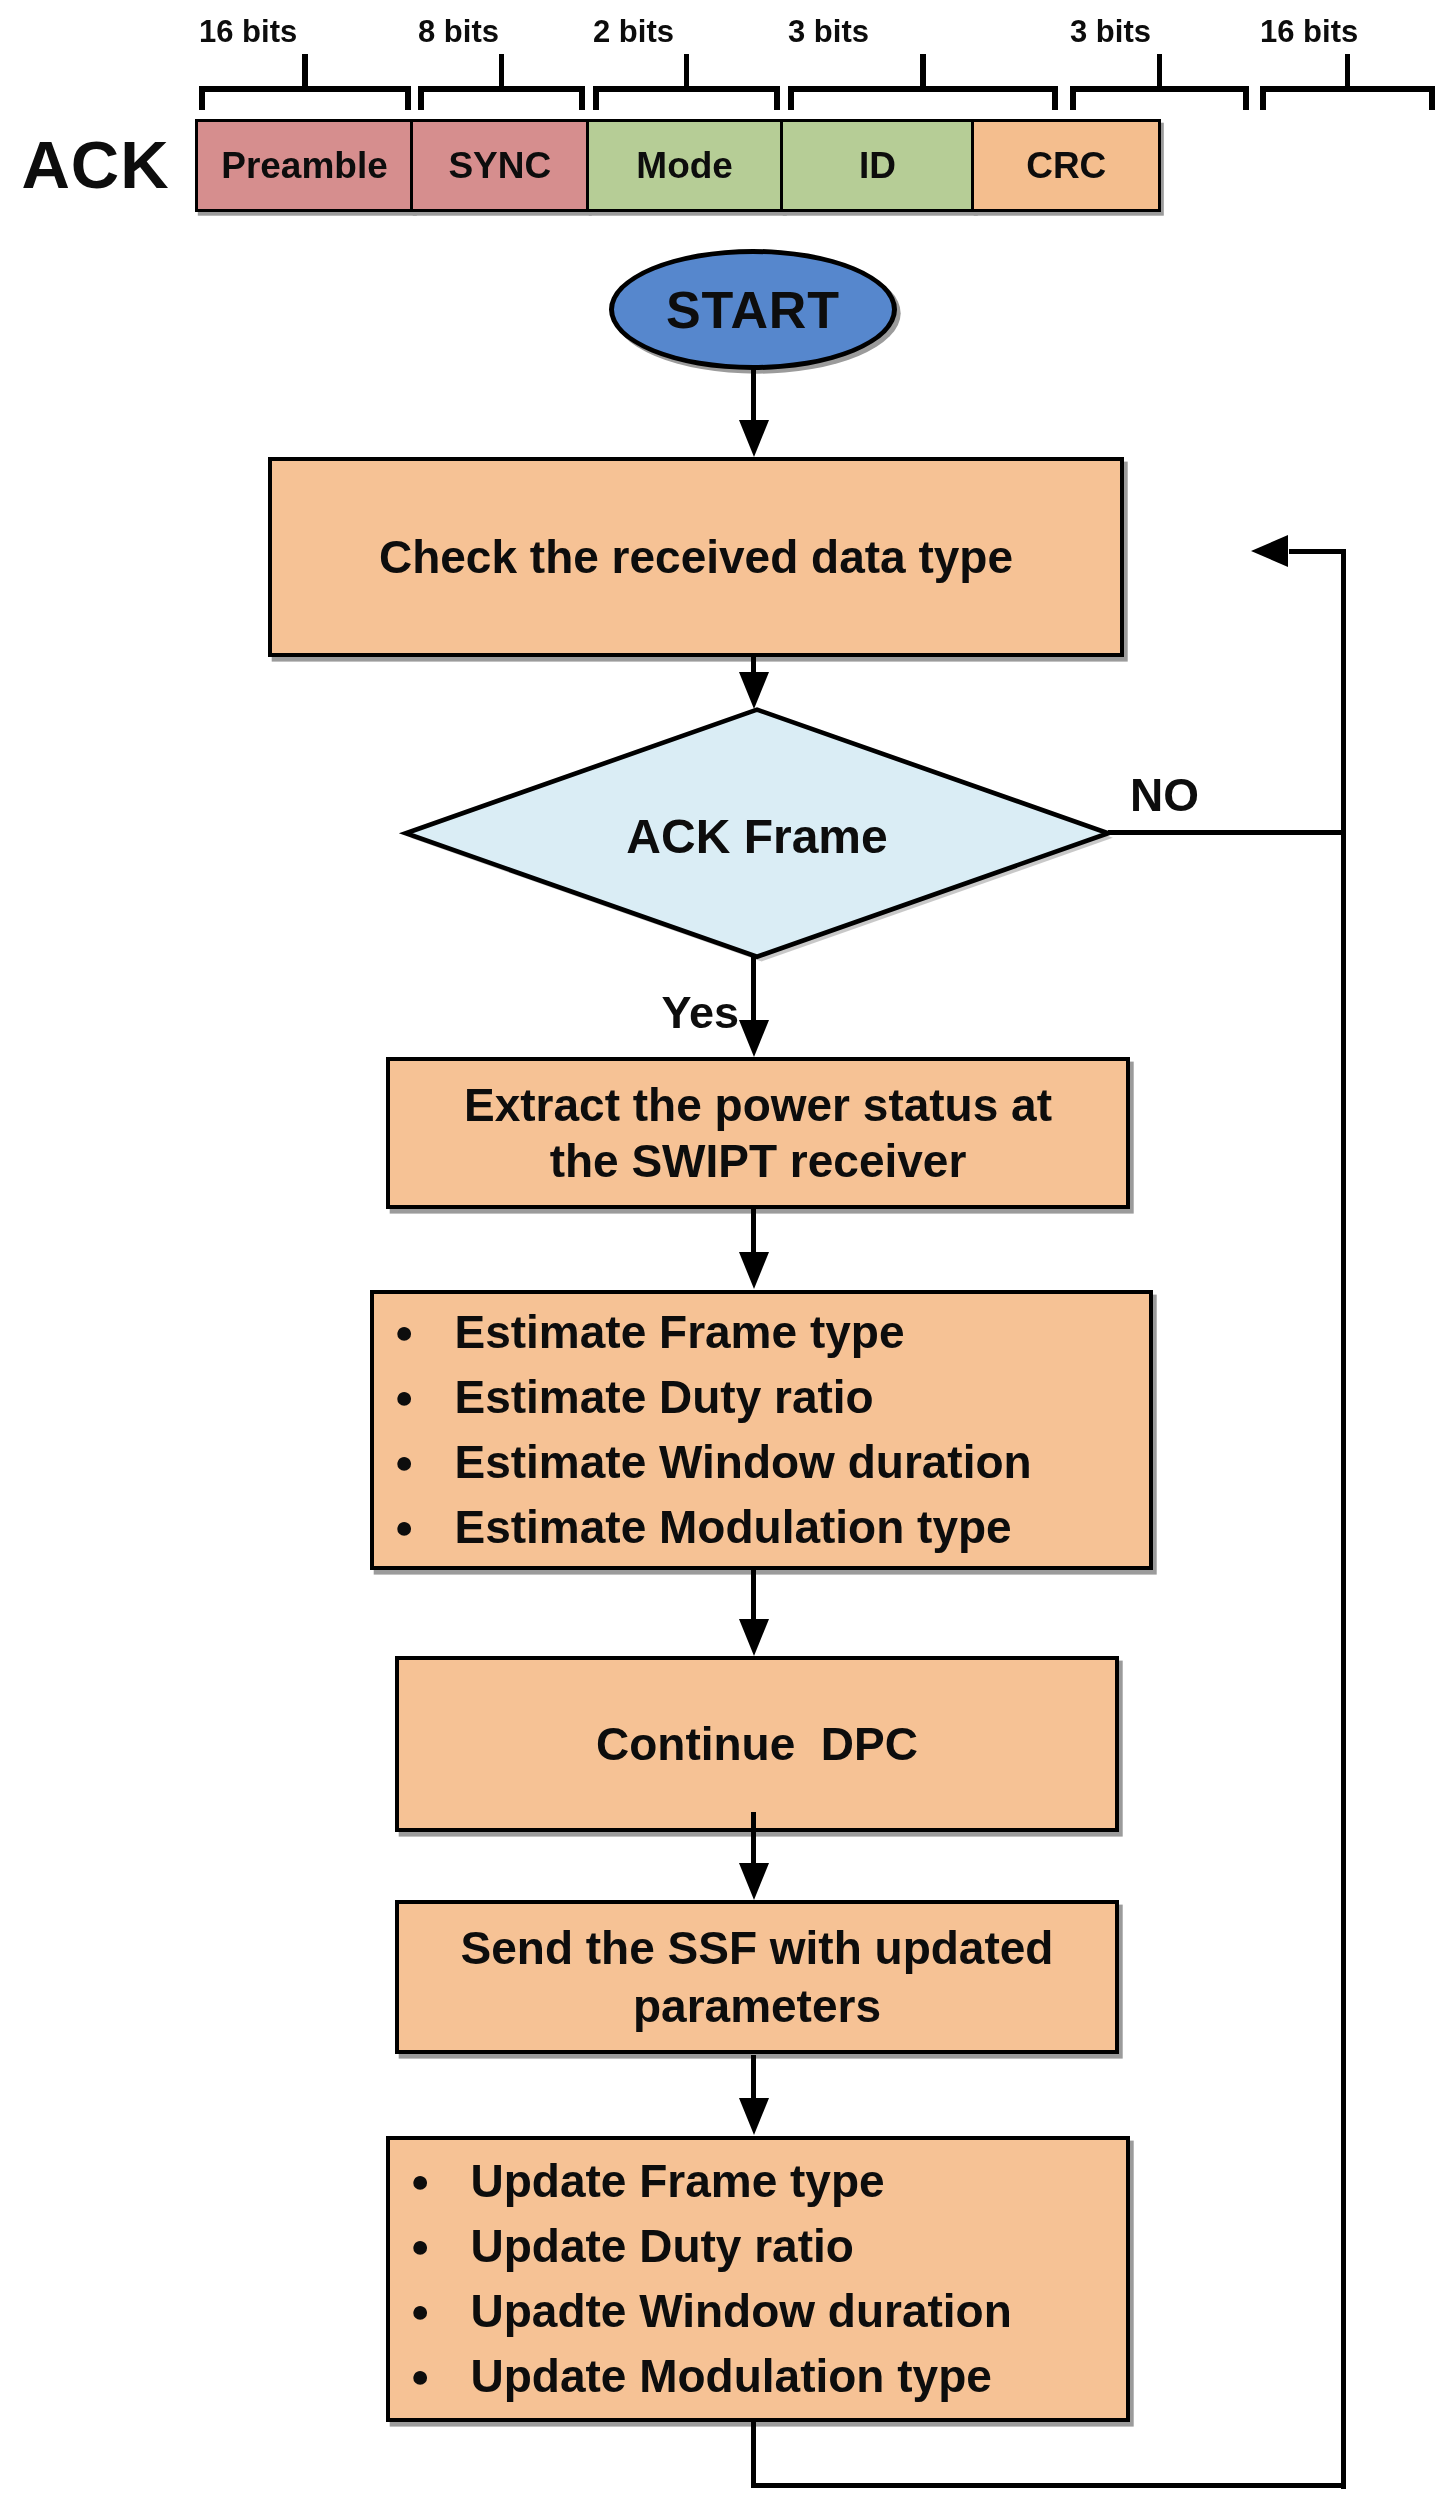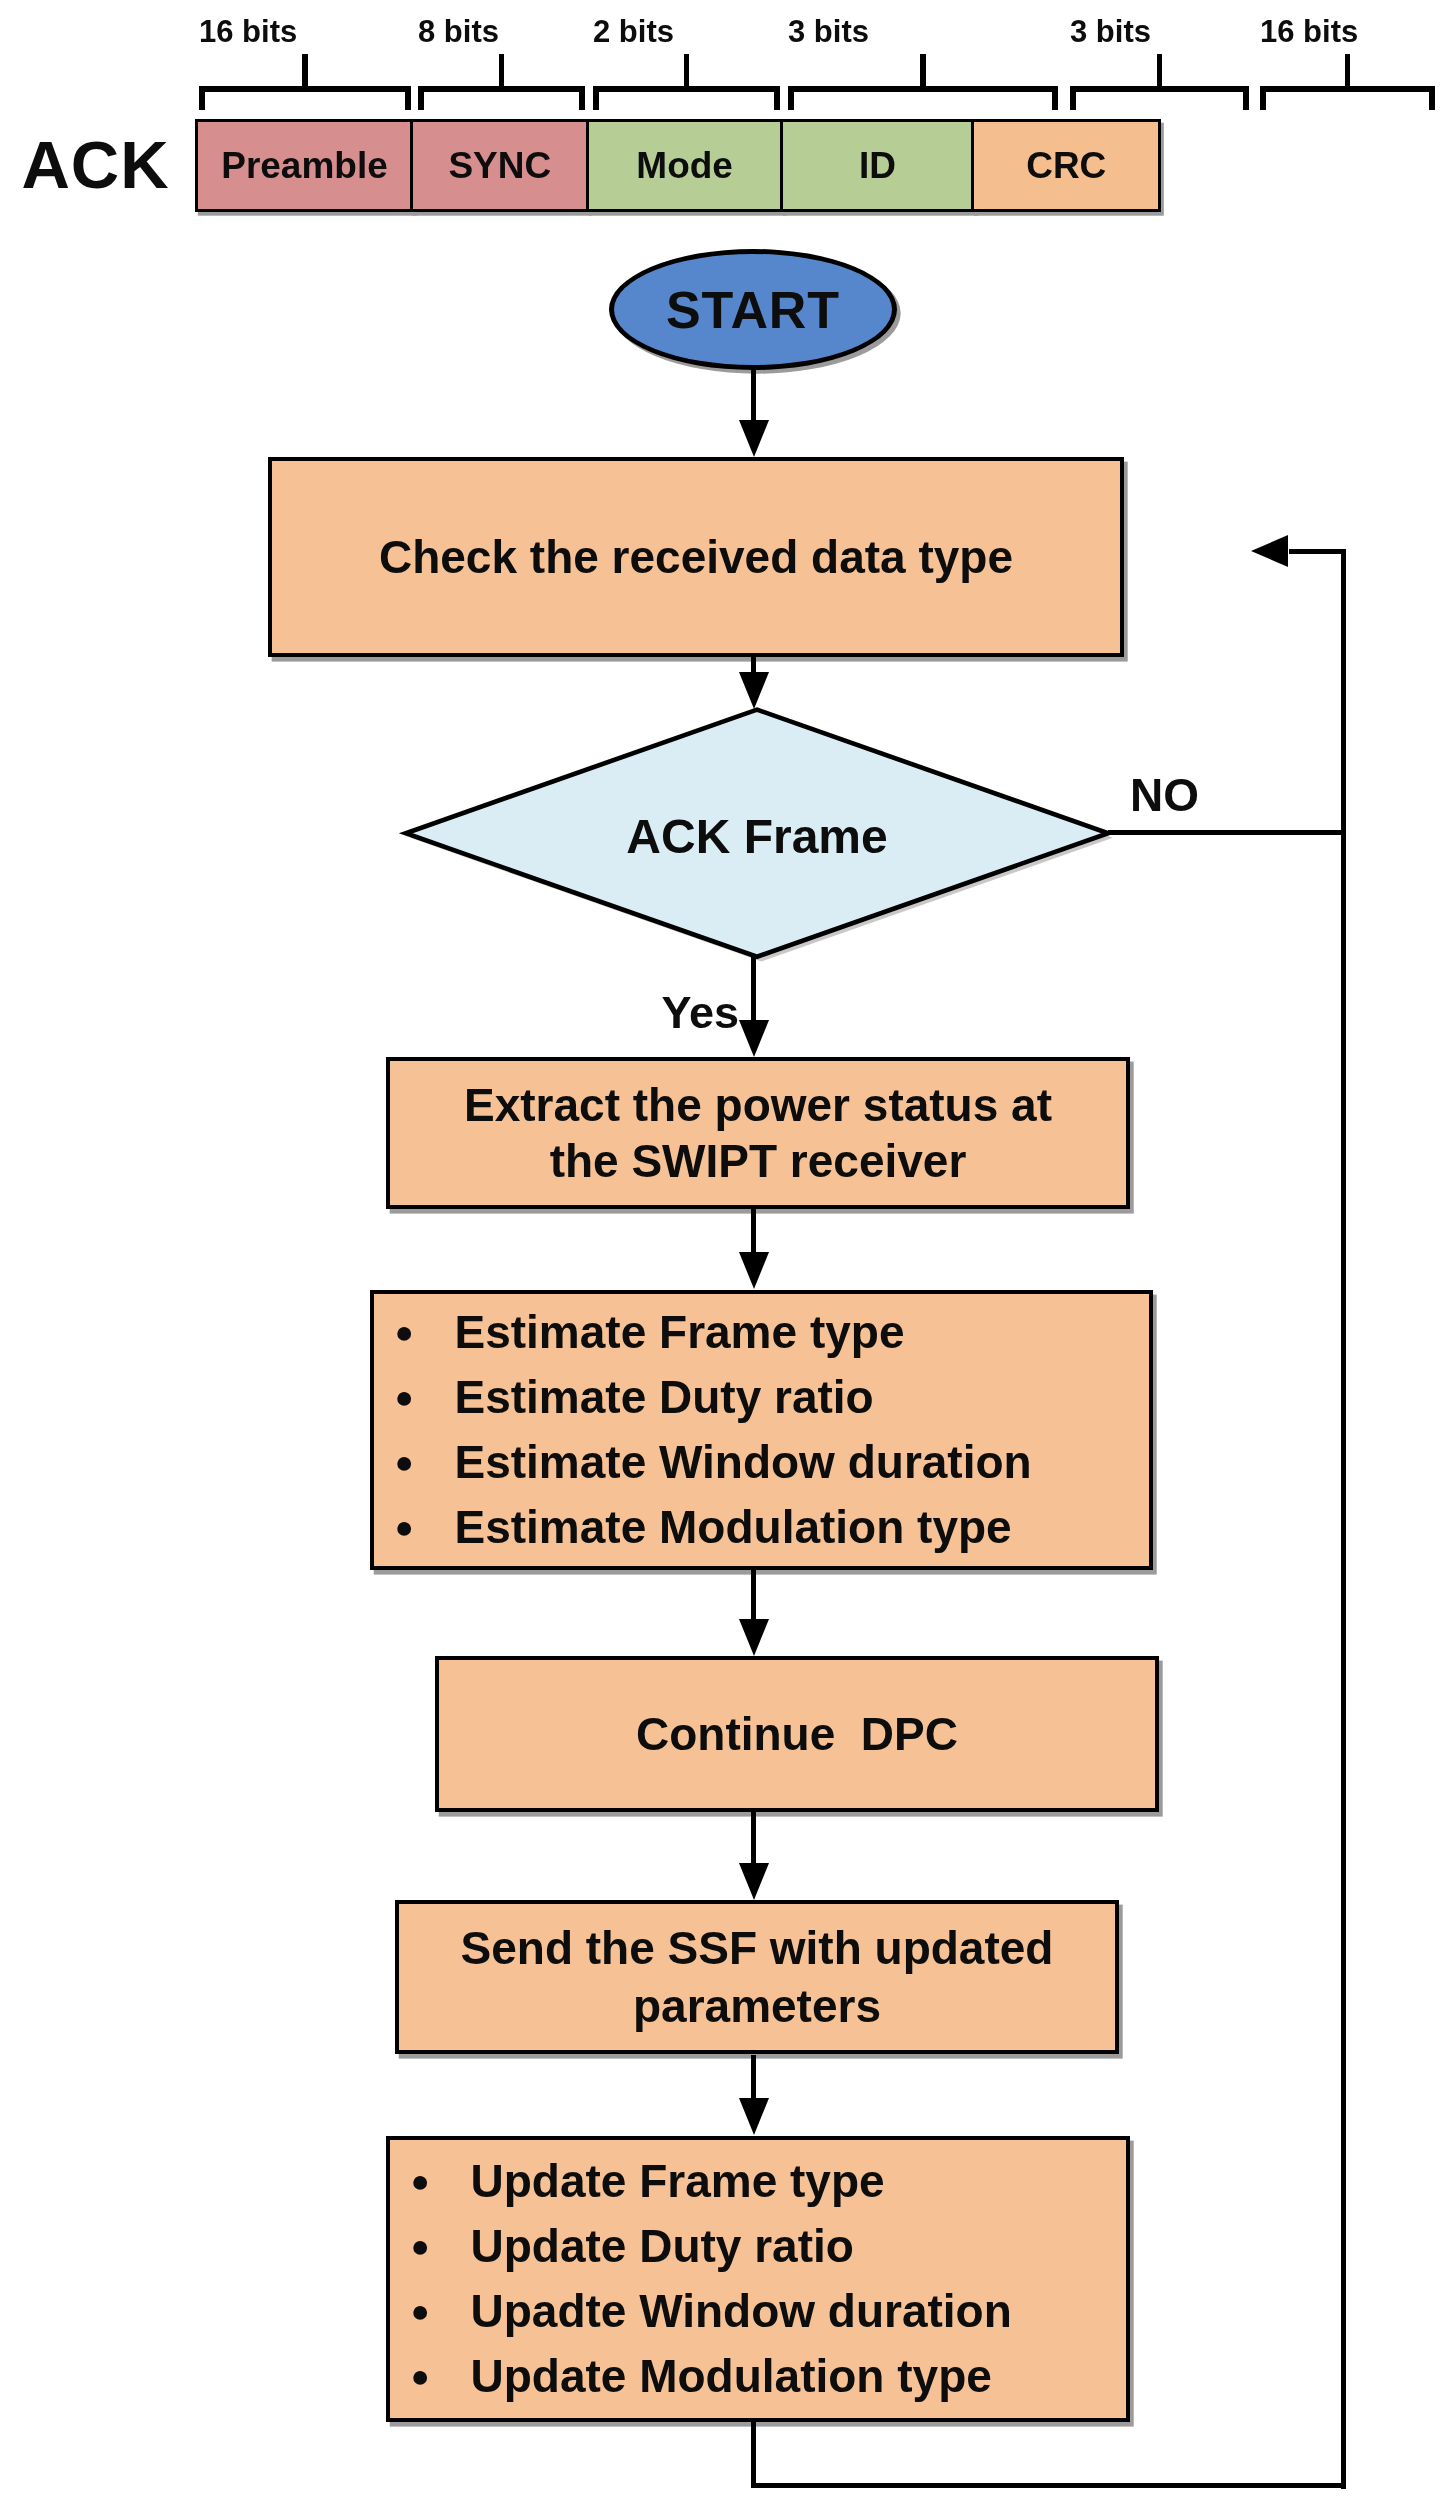--- a/index.html
+++ b/index.html
@@ -189,21 +189,21 @@
     </div>
     <div class="bullet-row">
       <span class="bullet-dot">●</span>
       <span class="bullet-text">Estimate Modulation type</span>
     </div>
   </div>
 
   <div class="vline" style="left:751px;top:1569px;height:51px;"></div>
   <div class="arrow-down" style="left:739px;top:1619px;"></div>
 
-  <div class="node" style="left:395px;top:1656px;width:724px;height:156px;margin-left:40px;">
+  <div class="node" style="left:395px;top:1656px;width:724px;height:176px;">
     <div class="node-label">Continue  DPC</div>
   </div>
 
   <div class="vline" style="left:751px;top:1812px;height:53px;"></div>
   <div class="arrow-down" style="left:739px;top:1863px;"></div>
 
   <div class="node" style="left:395px;top:1900px;width:724px;height:154px;">
     <div class="node-label" style="line-height:58px;">Send the SSF with updated
 parameters</div>
   </div>

